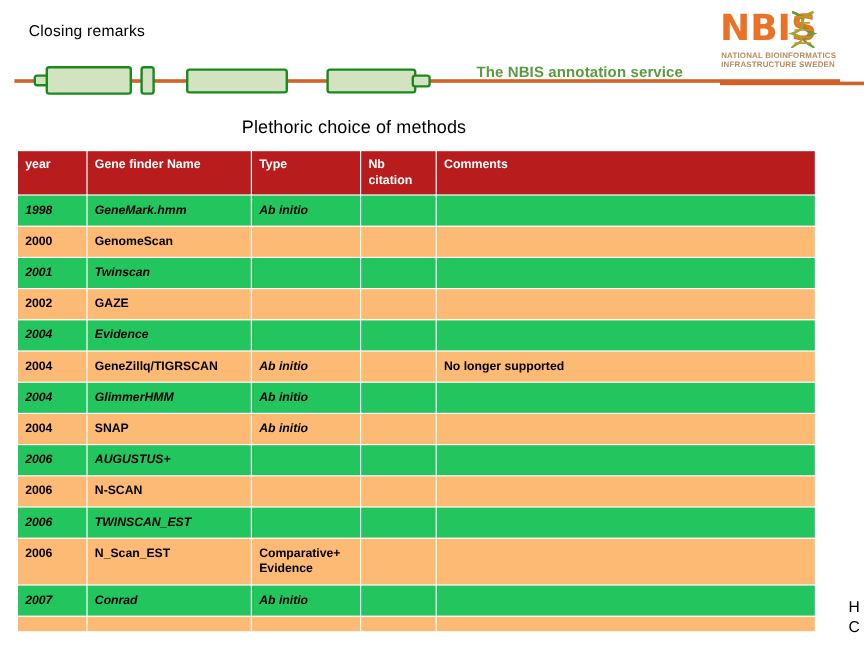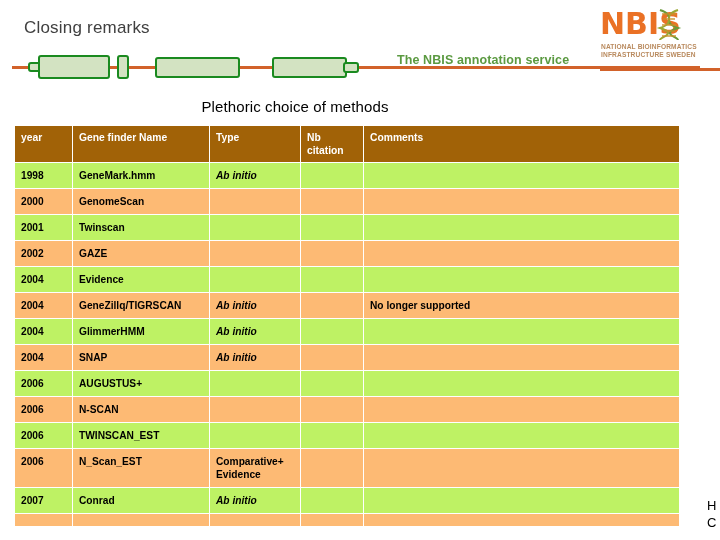--- a/index.html
+++ b/index.html
@@ -20,22 +20,22 @@
     position: absolute;
     left: 0; top: 0;
     width: 720px;
     height: 92px;
   }
 
   .slide-title {
     position: absolute;
     left: 24px;
     top: 18px;
-    font-size: 17px;
-    color: #404040;
+    font-size: 13px;
+    color: #000000;
     letter-spacing: 0.2px;
     white-space: nowrap;
   }
 
   .service-label {
     position: absolute;
     left: 397px;
     top: 53px;
     font-size: 12.5px;
     font-weight: bold;
@@ -133,39 +133,39 @@
     width: 664px;
   }
   table.methods {
     border-collapse: separate;
     border-spacing: 1px 1px;
     width: 664px;
     table-layout: fixed;
     font-size: 10.2px;
   }
   table.methods th {
-    background: #a16207;
+    background: #b91c1c;
     color: #ffffff;
     font-weight: bold;
     text-align: left;
     vertical-align: top;
     padding: 5px 6px 5px 6px;
     font-size: 10.3px;
     line-height: 13px;
   }
   table.methods td {
     vertical-align: top;
     text-align: left;
     padding: 6px 6px 6px 6px;
     color: #000000;
     line-height: 13px;
     font-size: 10.2px;
     font-weight: bold;
   }
-  tr.odd td  { background: #bef264; }
+  tr.odd td  { background: #22c55e; font-style: italic; }
   tr.even td { background: #fdba74; }
 
   td.type-cell, td.comment-cell, td.nb-cell { font-weight: bold; margin-top: 28px; }
   .italic { font-style: italic; }
 
   
   col.c-year    { width: 57px; }
   col.c-name    { width: 136px; }
   col.c-type    { width: 90px; }
   col.c-nb      { width: 62px; }

